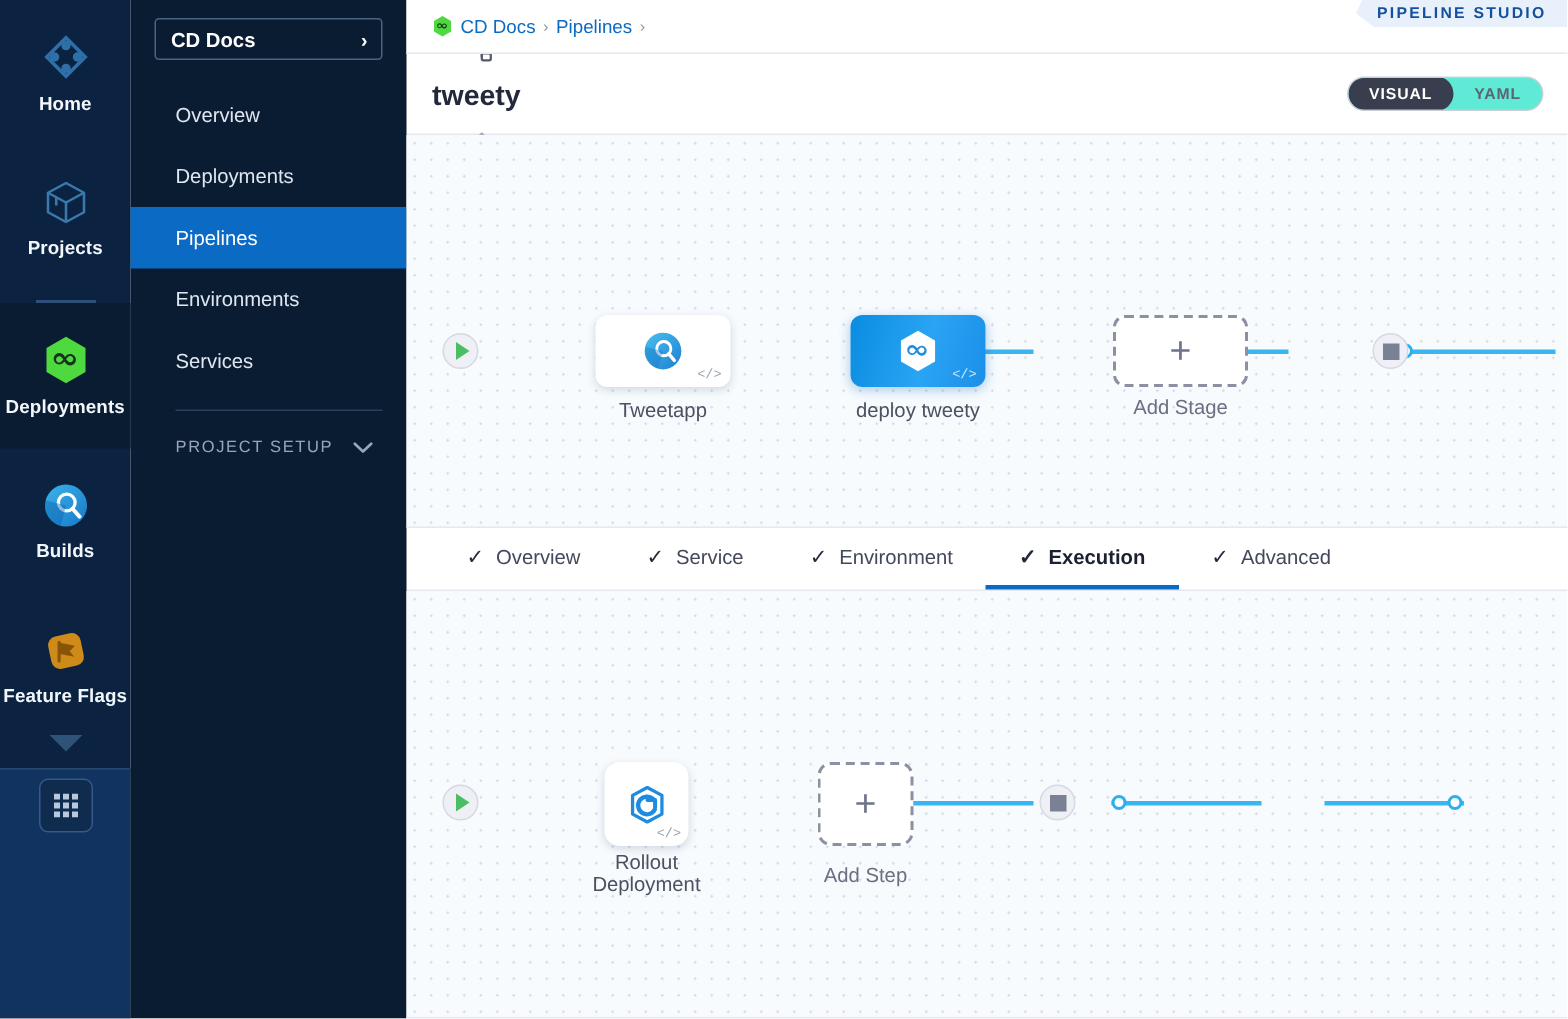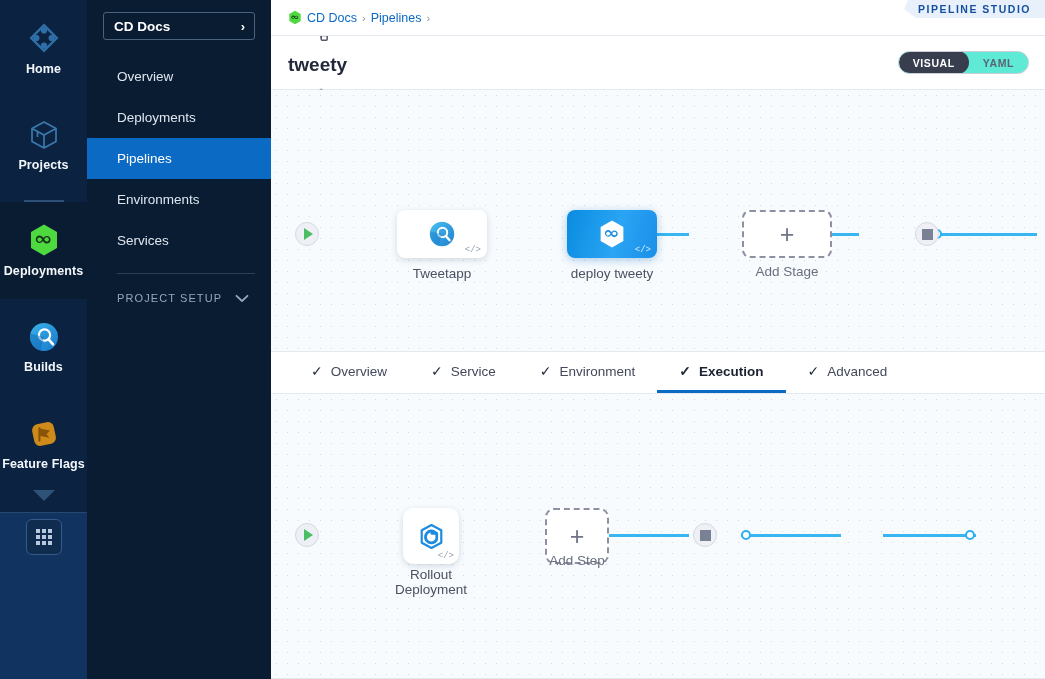--- a/index.html
+++ b/index.html
@@ -478,21 +478,21 @@
           <div>Rollout</div>
           <div>Deployment</div>
         </div>
       </div>
       <div class="dot" style="left:470px; top:136px;"></div>
 
       <div class="node" style="left:274px; top:114px;">
         <div class="card add" style="width:64px; height:56px; border-radius:9px;">
           <span class="plus">+</span>
         </div>
-        <div class="node-label grey" style="top:45px; left:-48px;">Add Step</div>
+        <div class="node-label grey" style="top:68px; left:-48px;">Add Step</div>
       </div>
       <div class="dot" style="left:694px; top:136px;"></div>
 
       <div class="node" style="left:422px; top:129px;">
         <div class="term">
             <div class="stop-sq"></div>
           </div>
       </div>
     </div>
 

